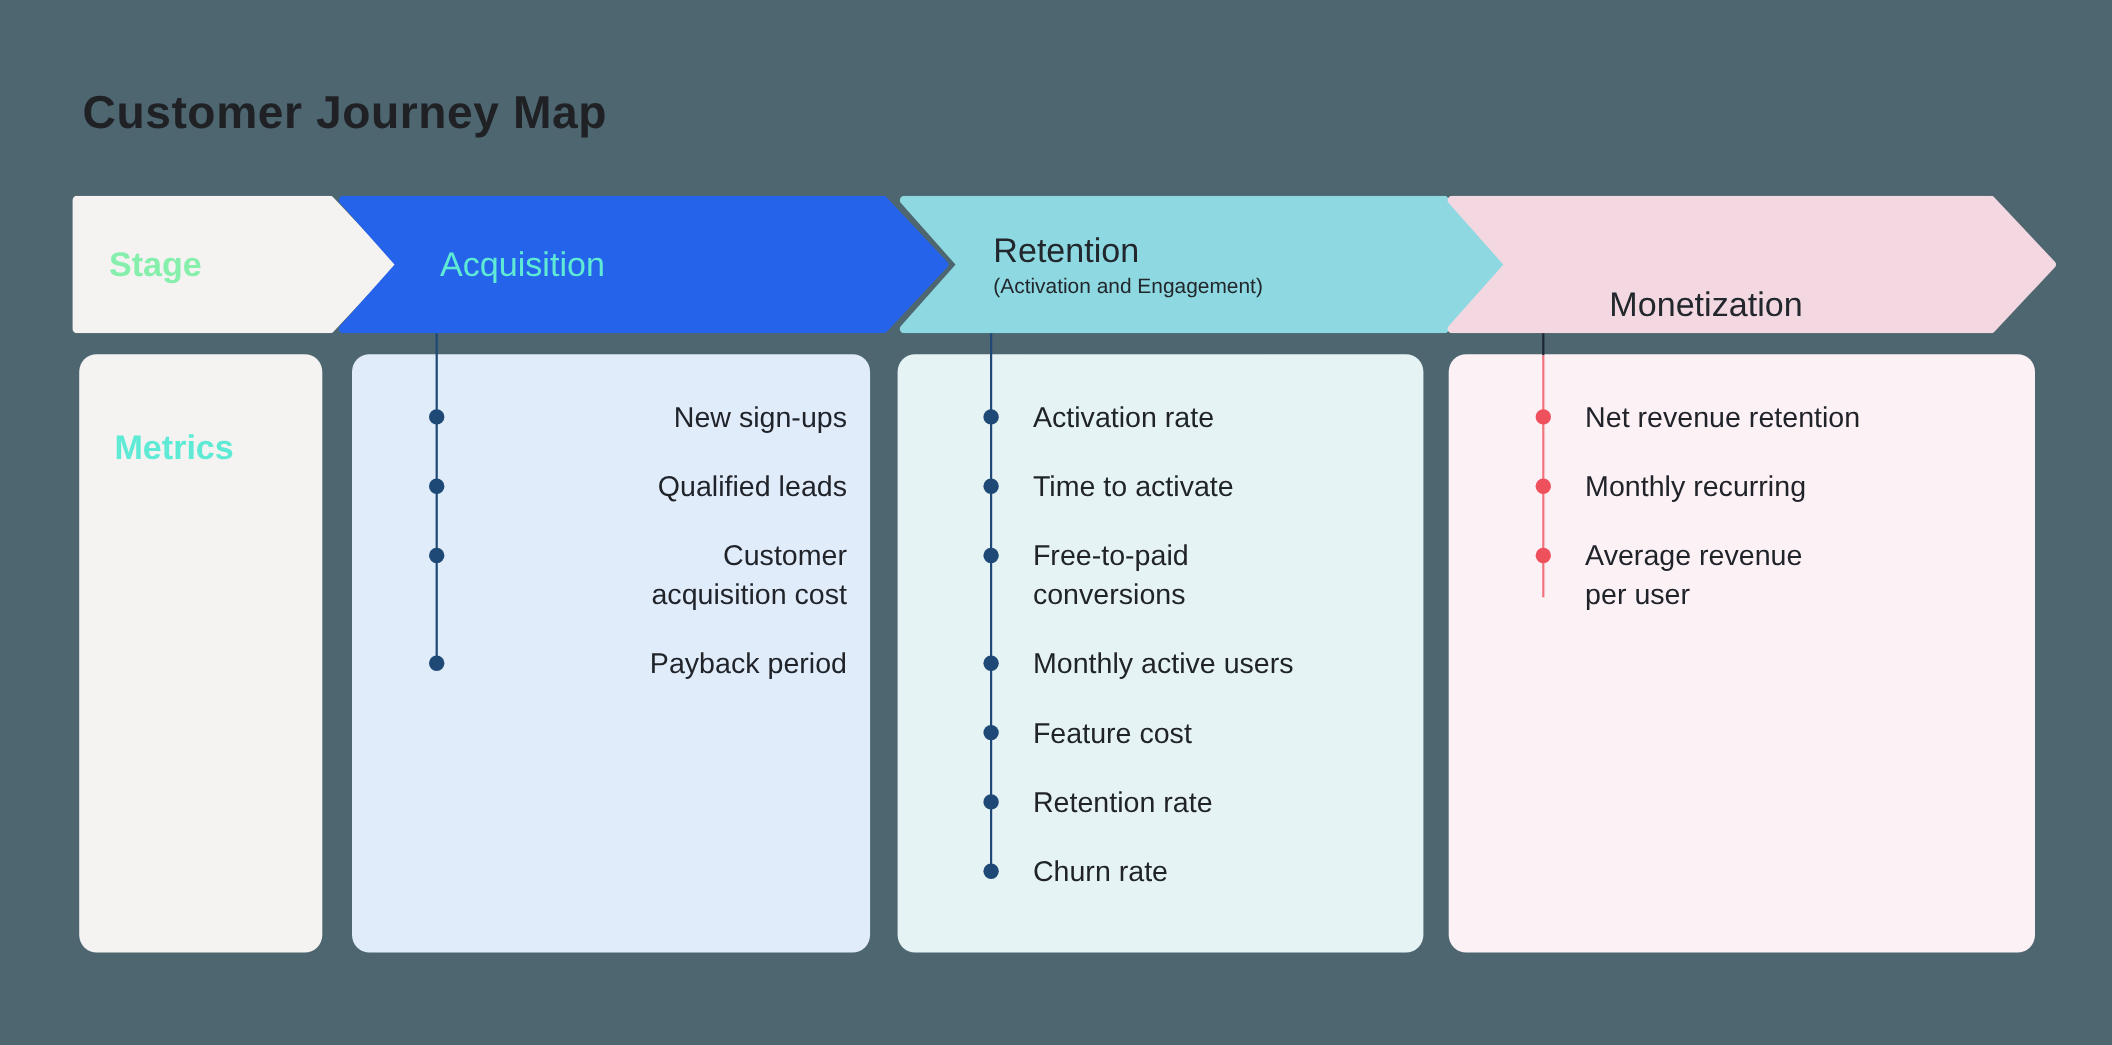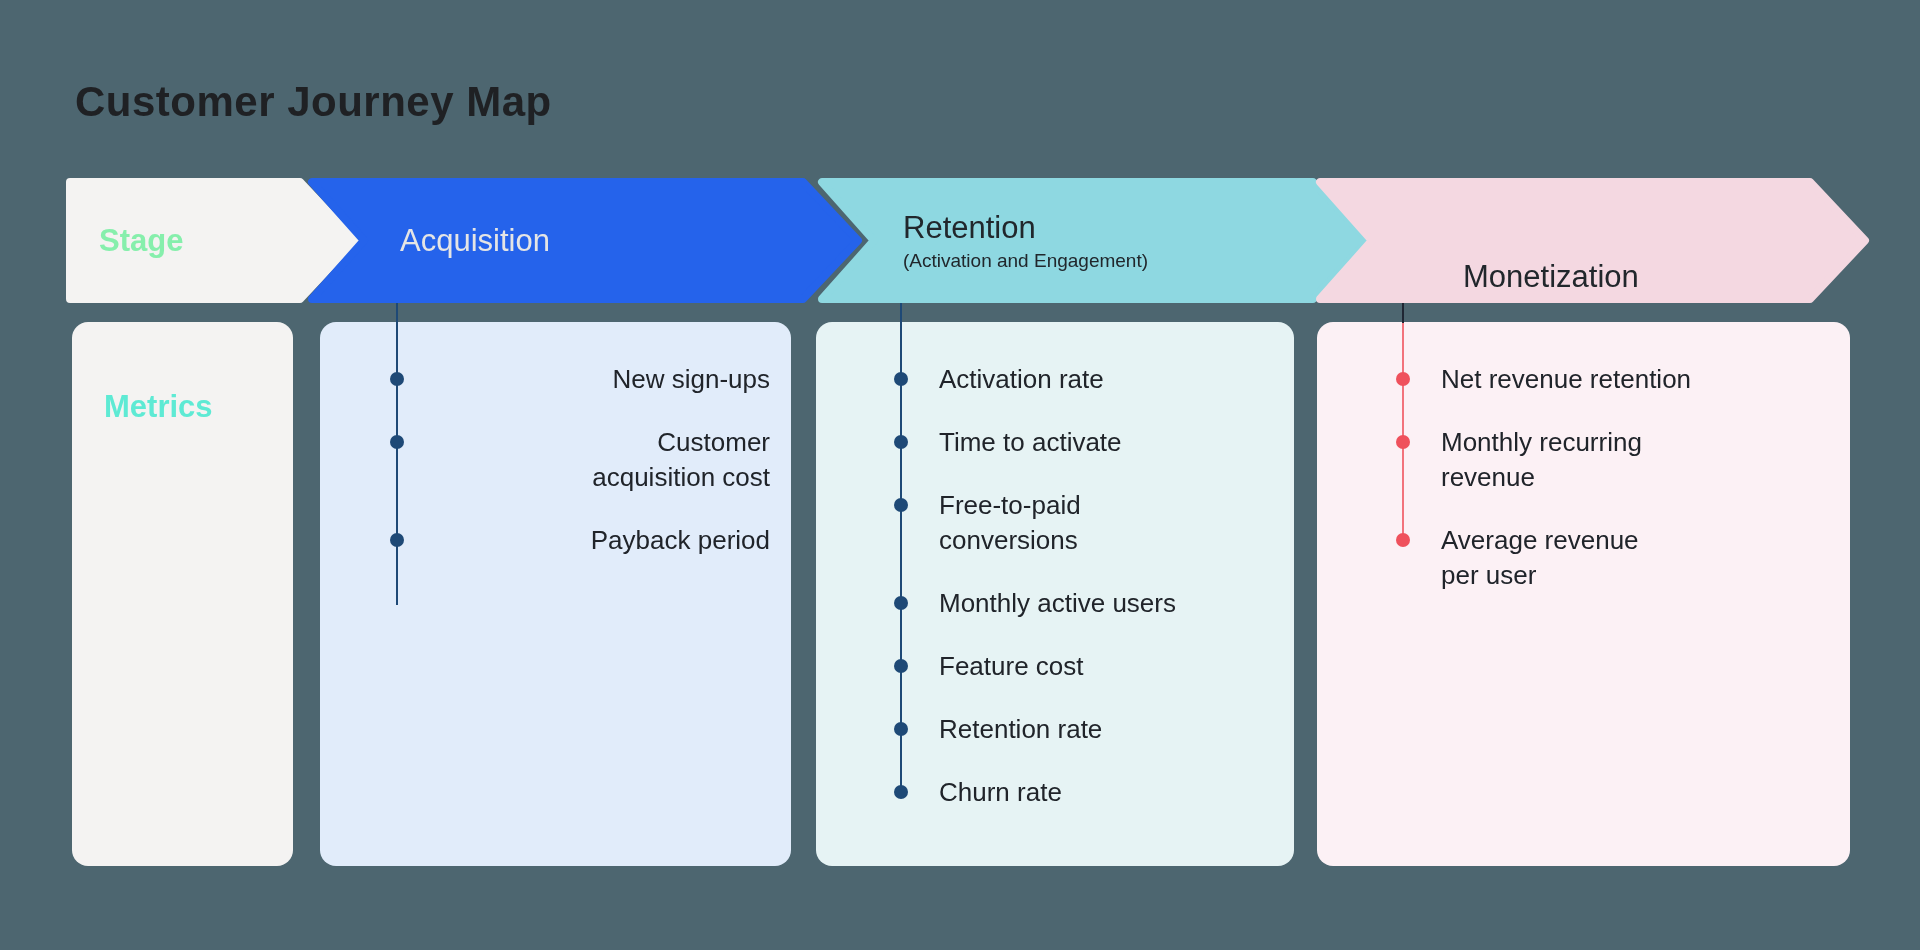--- a/index.html
+++ b/index.html
@@ -13,21 +13,21 @@
 
   
   .arrow-band{position:absolute;left:0;top:178px;width:1920px;height:125px;}
   .arrow-band svg{position:absolute;left:0;top:0;}
   .arrow-label{
     position:absolute;top:0;height:125px;display:flex;flex-direction:column;
     justify-content:center;font-size:31px;color:#21272c;
   }
   .arrow-label .sub{font-size:19px;margin-top:4px;}
   .stage-label{left:99px;font-weight:700;color:#86efac;}
-  .acq-label{left:400px;color:#e5e5e5;}
+  .acq-label{left:400px;color:#5eead4;}
   .ret-label{left:903px;}
   .mon-label{left:1463px;margin-top:36px;}
 
   
   .card{position:absolute;top:322px;height:544px;border-radius:16px;}
   .card-metrics-label{left:72px;width:221px;}
   .card-acquisition{left:320px;width:471px;}
   .card-retention{left:816px;width:478px;}
   .card-monetization{left:1317px;width:533px;}
   .metrics-title{
@@ -97,20 +97,24 @@
   <div class="connector conn-mon-stub" style="background: rgb(31, 38, 51);"></div>
   <div class="connector conn-mon" style="background: rgb(242, 115, 124);"></div>
 
   <ul class="metric-list list-acq">
     <li>
       <span class="dot" style="background: rgb(30, 73, 118);"></span>
       <span>New sign-ups</span>
     </li>
     <li>
       <span class="dot" style="background: rgb(30, 73, 118);"></span>
+      <span>Qualified leads</span>
+    </li>
+    <li>
+      <span class="dot" style="background: rgb(30, 73, 118);"></span>
       <span>Customer</span>
       <span class="line2">acquisition cost</span>
     </li>
     <li>
       <span class="dot" style="background: rgb(30, 73, 118);"></span>
       <span>Payback period</span>
     </li>
   </ul>
 
   <ul class="metric-list list-ret">
@@ -146,21 +150,20 @@
   </ul>
 
   <ul class="metric-list list-mon">
     <li>
       <span class="dot" style="background: rgb(239, 81, 92);"></span>
       <span>Net revenue retention</span>
     </li>
     <li>
       <span class="dot" style="background: rgb(239, 81, 92);"></span>
       <span>Monthly recurring</span>
-      <span class="line2">revenue</span>
     </li>
     <li>
       <span class="dot" style="background: rgb(239, 81, 92);"></span>
       <span>Average revenue</span>
       <span class="line2">per user</span>
     </li>
   </ul>
 
 </div>
 

